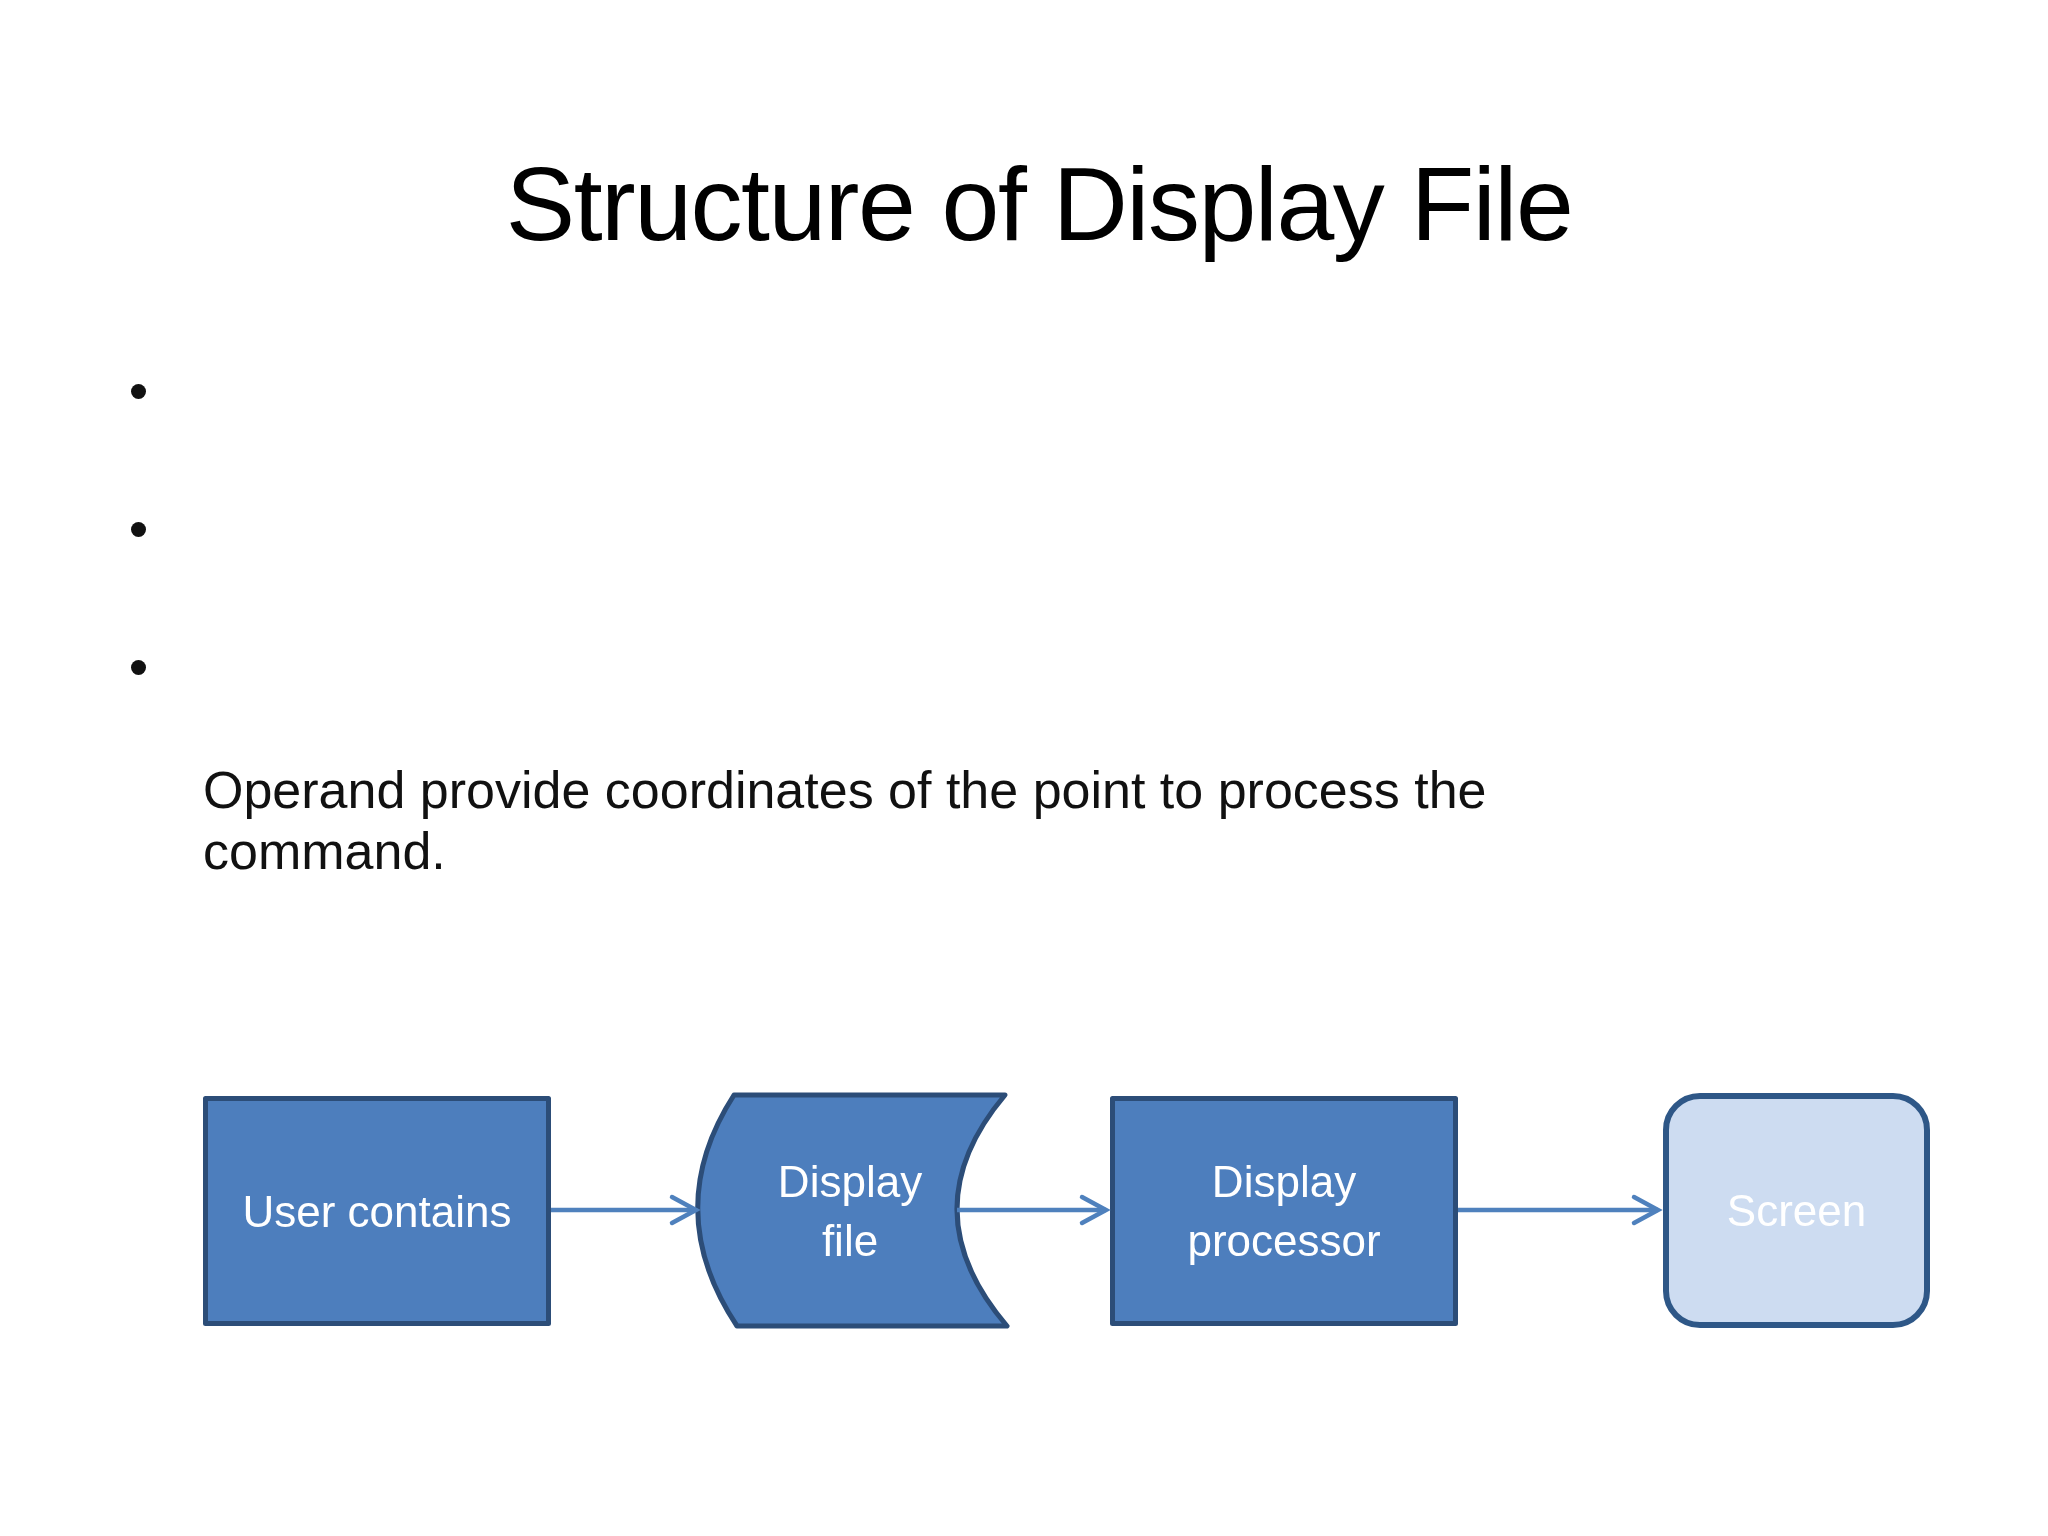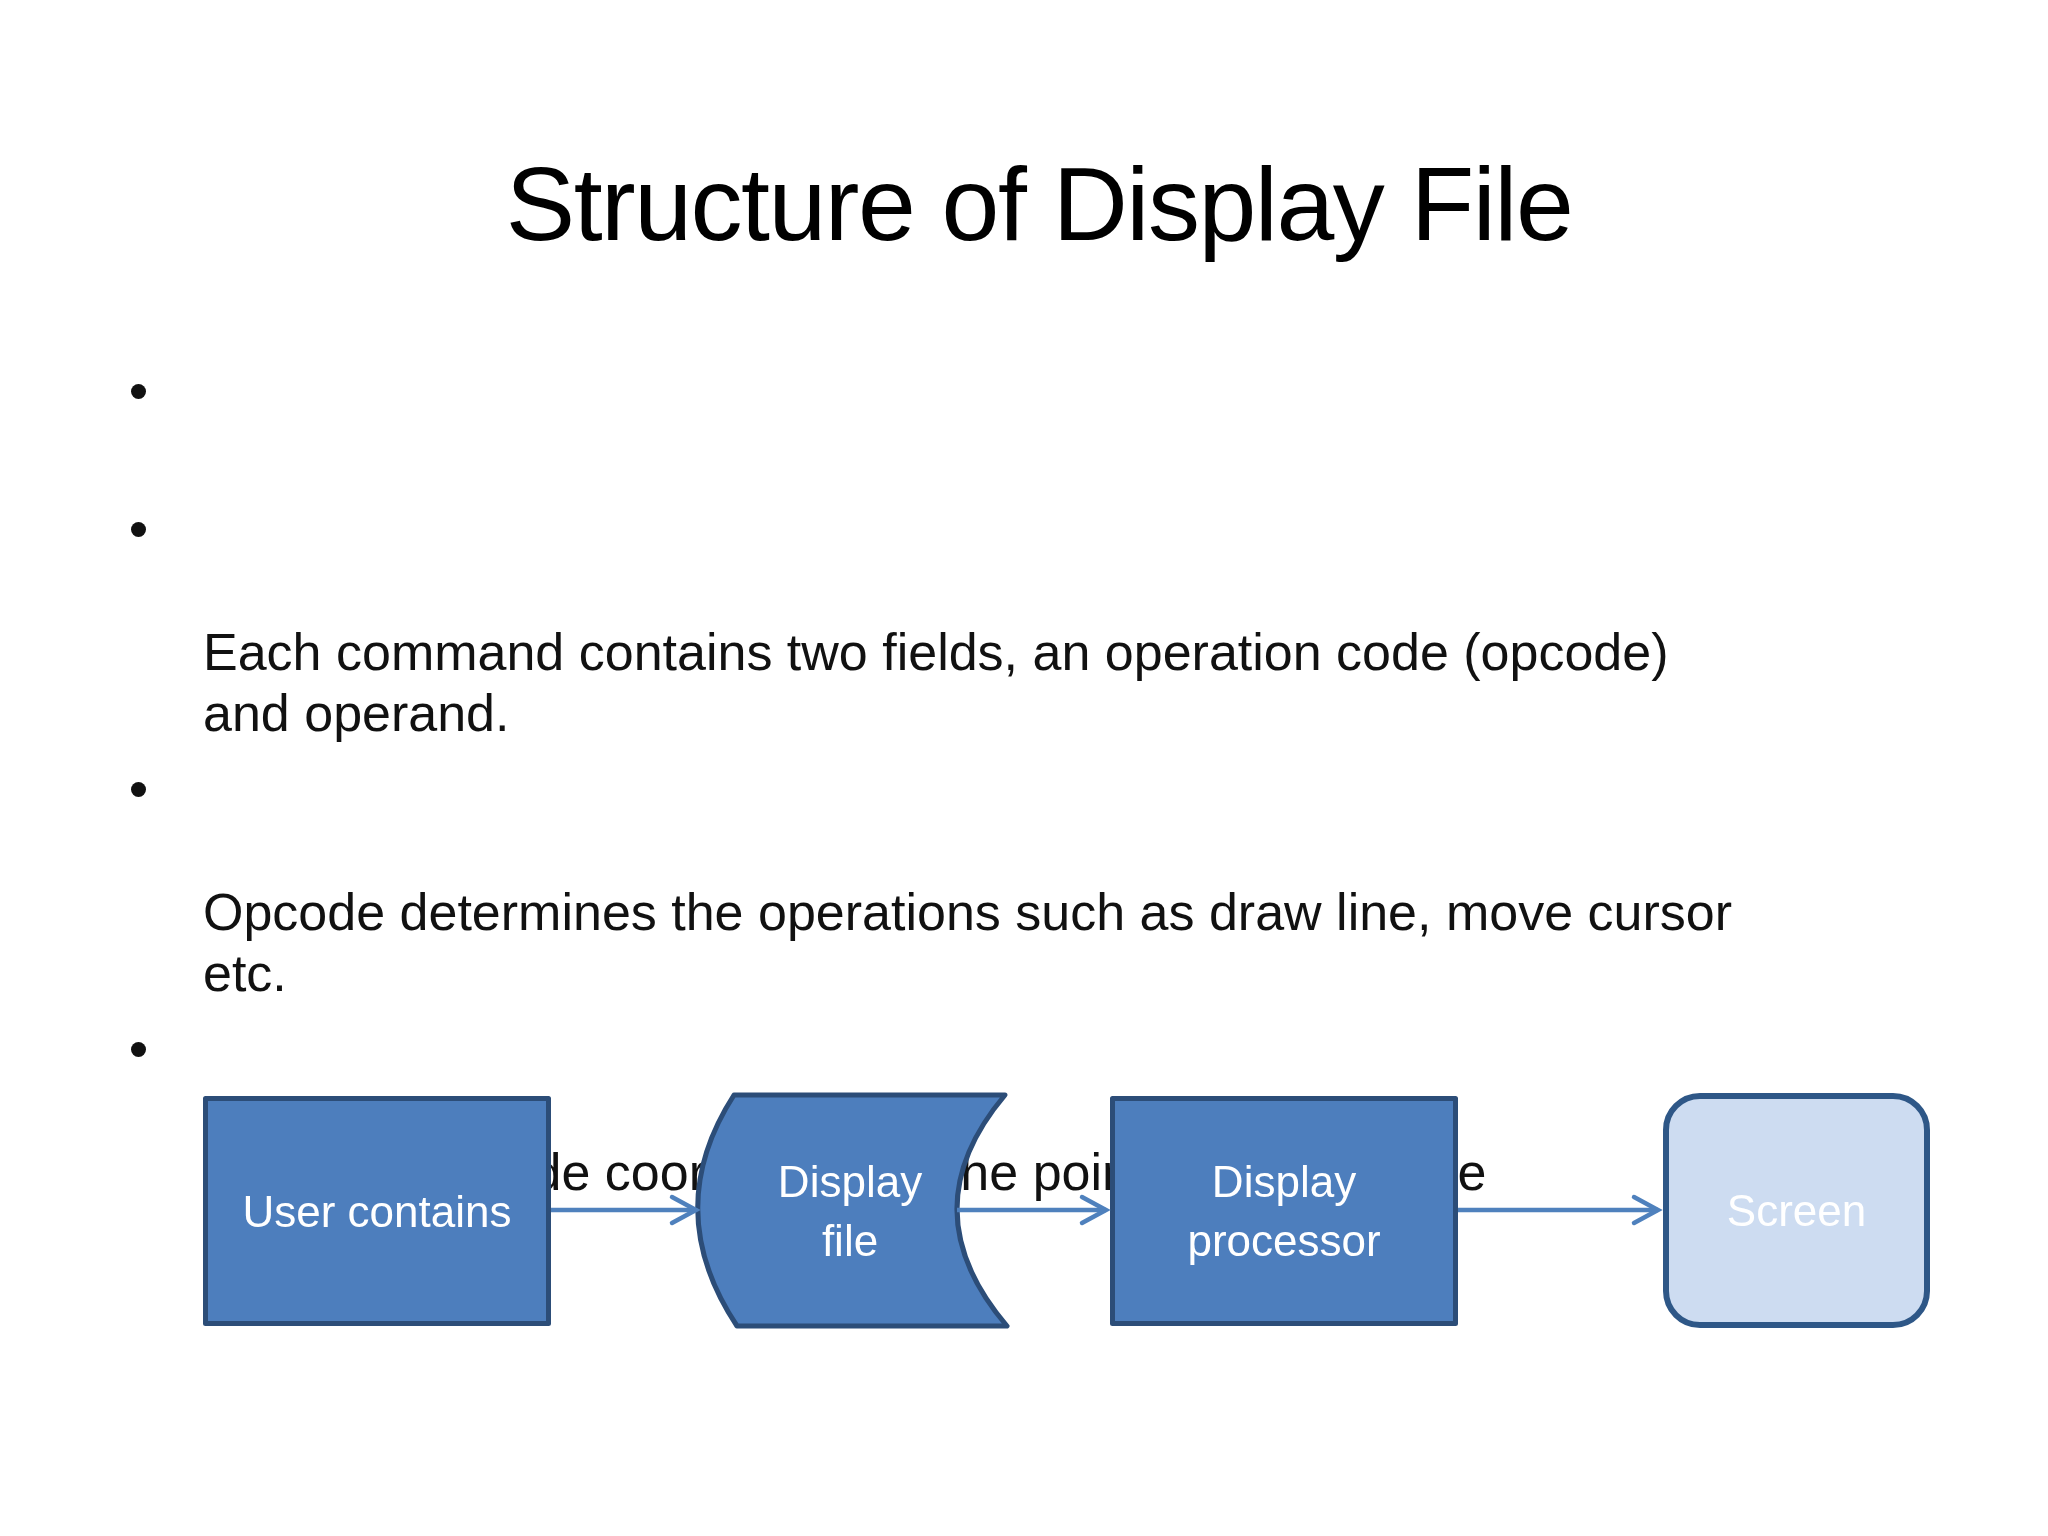--- a/index.html
+++ b/index.html
@@ -95,27 +95,20 @@
 <div class="slide">
 
   <h1 class="title">Structure of Display File</h1>
 
   <ul class="bullets">
     <li>
       <span class="dot"></span>
     </li>
     <li>
       <span class="dot"></span>
-      <span>Each command contains two fields, an operation code (opcode)
-and operand.</span>
-    </li>
-    <li>
-      <span class="dot"></span>
-      <span>Opcode determines the operations such as draw line, move cursor
-etc.</span>
     </li>
     <li>
       <span class="dot"></span>
       <span>Operand provide coordinates of the point to process the
 command.</span>
     </li>
   </ul>
 
   <div class="diagram">
     <svg width="2048" height="420" viewBox="0 1040 2048 420">

